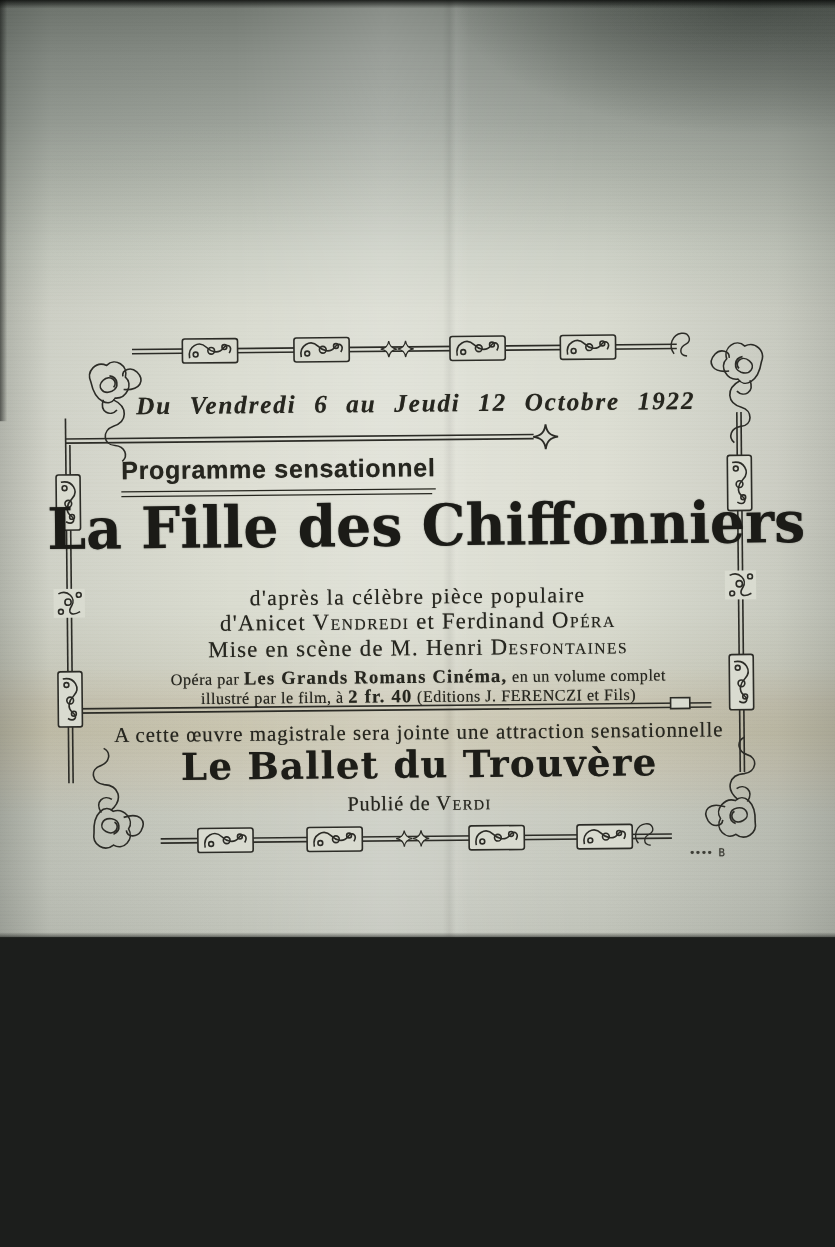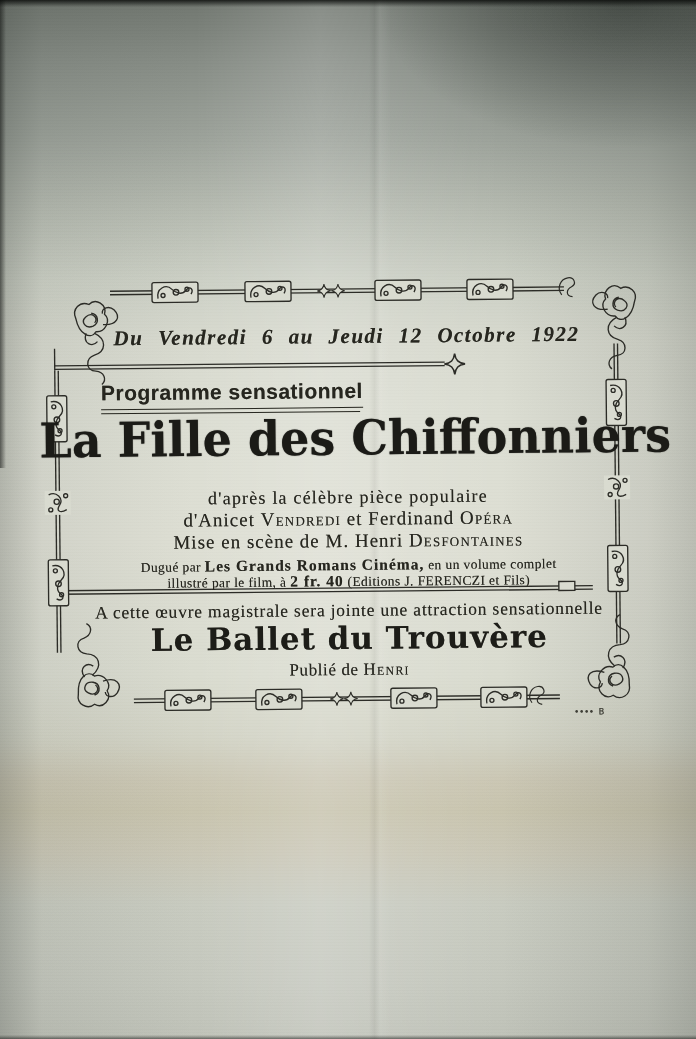--- a/index.html
+++ b/index.html
@@ -1,16 +1,16 @@
 <!DOCTYPE html>
 <html><head>
 <meta charset="utf-8">
 <style>
   html,body{margin:0;padding:0;background:#1c1e1c;}
-  #stage{position:relative;width:696px;height:1039px;overflow:hidden;
+  #stage{position:relative;width:696px;height:781px;overflow:hidden;
          font-family:"Liberation Serif", serif;color:#26261f;}
   
   .paper{position:absolute;inset:0;
     background:
       radial-gradient(ellipse 55% 22% at 90% 0%, rgba(22,28,24,0.45), rgba(22,28,24,0) 65%),
       linear-gradient(90deg, rgba(50,56,52,0.26) 0%, rgba(50,56,52,0.07) 6%,
         rgba(255,255,255,0) 28%, rgba(255,255,255,0.16) 46%, rgba(255,255,255,0.08) 58%,
         rgba(255,255,255,0) 72%, rgba(44,50,46,0.10) 93%, rgba(44,50,46,0.20) 100%),
       linear-gradient(180deg,#70766f 0%,#868c85 6%,#9aa098 13%,#b4b9af 20%,
         #ccd0c5 27%,#d8dacf 33%,#dcded3 40%,#dedfd4 52%,#dadcd0 65%,#d3d4c6 71%,
@@ -157,29 +157,29 @@
     <div class="txt programme"><span class="u">Programme sensationnel</span></div>
 
     <div class="txt center main-title">La Fille des Chiffonniers</div>
 
     <div class="txt center credit1">d'après la célèbre pièce populaire</div>
 
     <div class="txt center credit2"><span>d'Anicet </span><span class="sc">Vendredi</span><span> et Ferdinand </span><span class="sc">Opéra</span></div>
 
     <div class="txt center credit3"><span>Mise en scène de M. Henri </span><span class="sc">Desfontaines</span></div>
 
-    <div class="txt center pub1"><span>Dugué par </span><span class="pubbold">Les Grands Romans Cinéma,</span><span> en un volume complet</span></div>
+    <div class="txt center pub1"><span>Opéra par </span><span class="pubbold">Les Grands Romans Cinéma,</span><span> en un volume complet</span></div>
 
     <div class="txt center pub2"><span>illustré par le film, à </span><span class="pubbold">2 fr. 40</span><span> (Editions J. FERENCZI et Fils)</span></div>
 
     <div class="txt center attraction">A cette œuvre magistrale sera jointe une attraction sensationnelle</div>
 
     <div class="txt center ballet-title">Le Ballet du Trouvère</div>
 
-    <div class="txt center opera-line"><span>Publié de </span><span class="sc">Henri</span></div>
+    <div class="txt center opera-line"><span>Publié de </span><span class="sc">Verdi</span></div>
 
     <div class="txt printer-mark">•••• B</div>
   </div>
 
   <div class="edge-top"></div>
   <div class="edge-left"></div>
   <div class="edge-bottom"></div>
 </div>
 
 </body></html>

